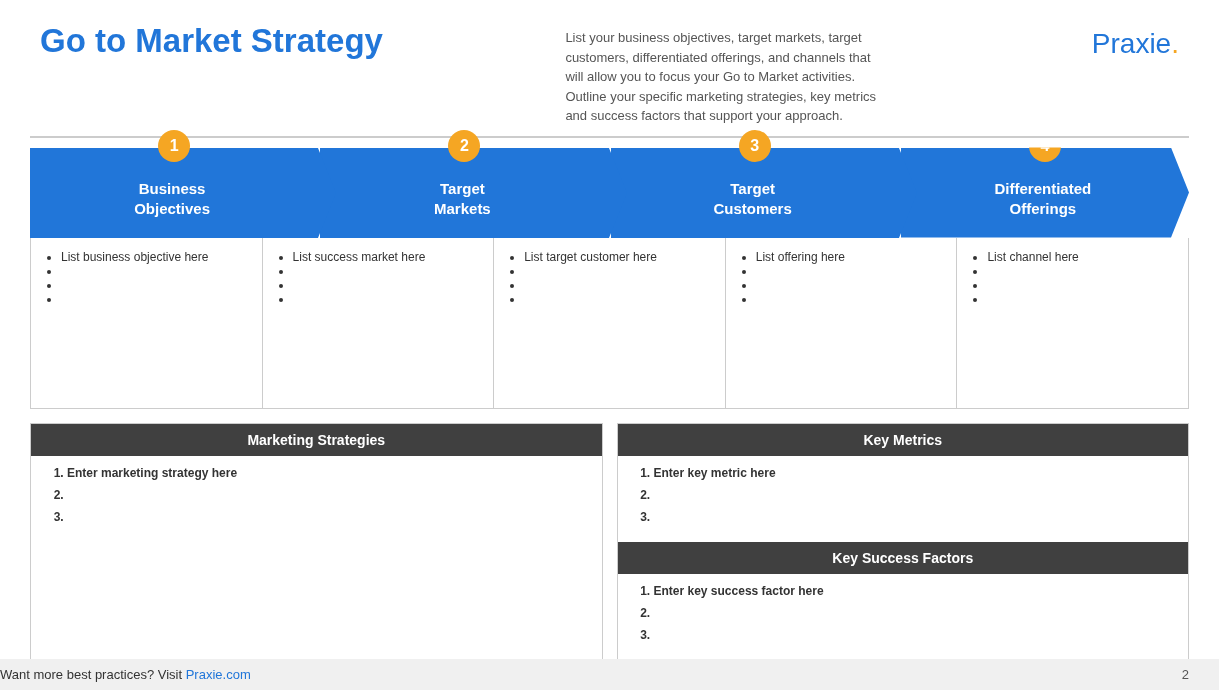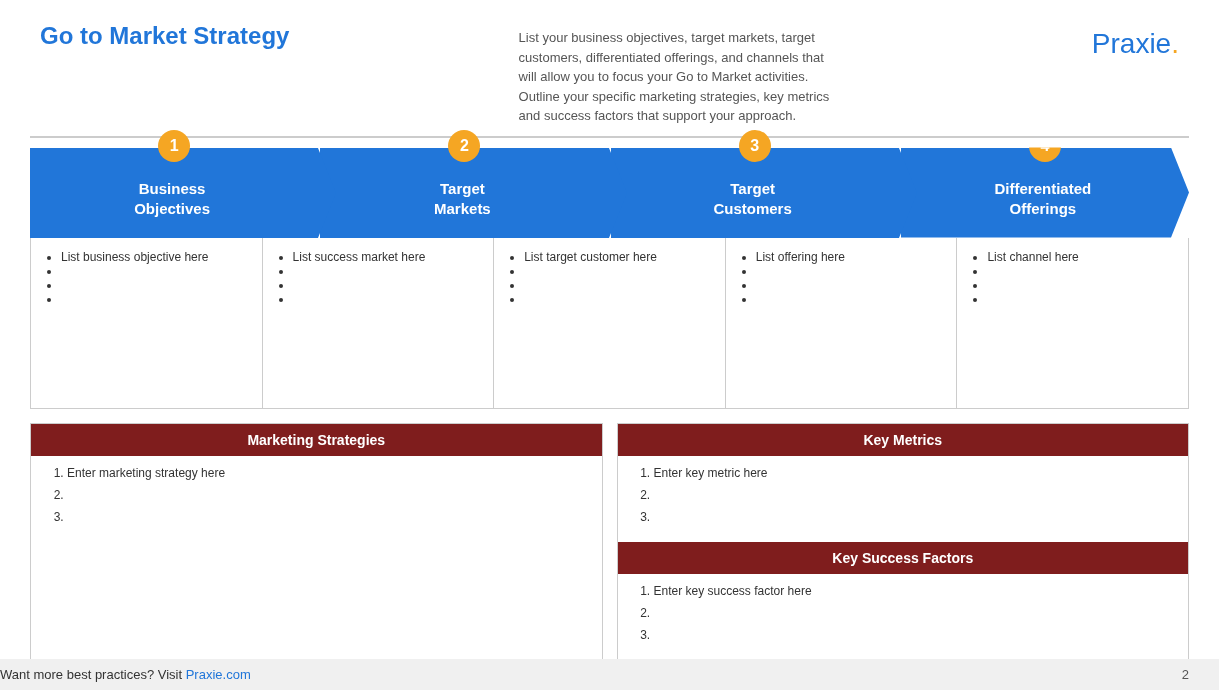--- a/index.html
+++ b/index.html
@@ -22,21 +22,21 @@
 
     
     .header {
       display: flex;
       align-items: flex-start;
       justify-content: space-between;
       padding: 22px 40px 10px 40px;
     }
 
     .page-title {
-      font-size: 24px;
+      font-size: 33px;
       font-weight: bold;
       color: #2176d9;
     }
 
     .header-desc {
       font-size: 13px;
       color: #555;
       max-width: 320px;
       line-height: 1.5;
       margin-top: 6px;
@@ -176,40 +176,41 @@
       margin: 14px 30px 0 30px;
       gap: 14px;
     }
 
     .bottom-left, .bottom-right {
       flex: 1;
       border: 1px solid #ccc;
     }
 
     .bottom-header {
-      background: #7f1d1d;
+      background: #404040;
       color: #fff;
       font-weight: bold;
       font-size: 14px;
       text-align: center;
       padding: 8px 0;
     }
 
     .bottom-content {
       padding: 10px 16px;
       font-size: 12px;
       color: #333;
     }
 
     .bottom-content ol {
       padding-left: 20px;
     }
 
     .bottom-content ol li {
       margin-bottom: 8px;
+      font-weight: bold;
     }
 
     
     .footer {
       position: absolute;
       bottom: 0;
       left: 0;
       right: 0;
       background: #f0f0f0;
       padding: 8px 0;

